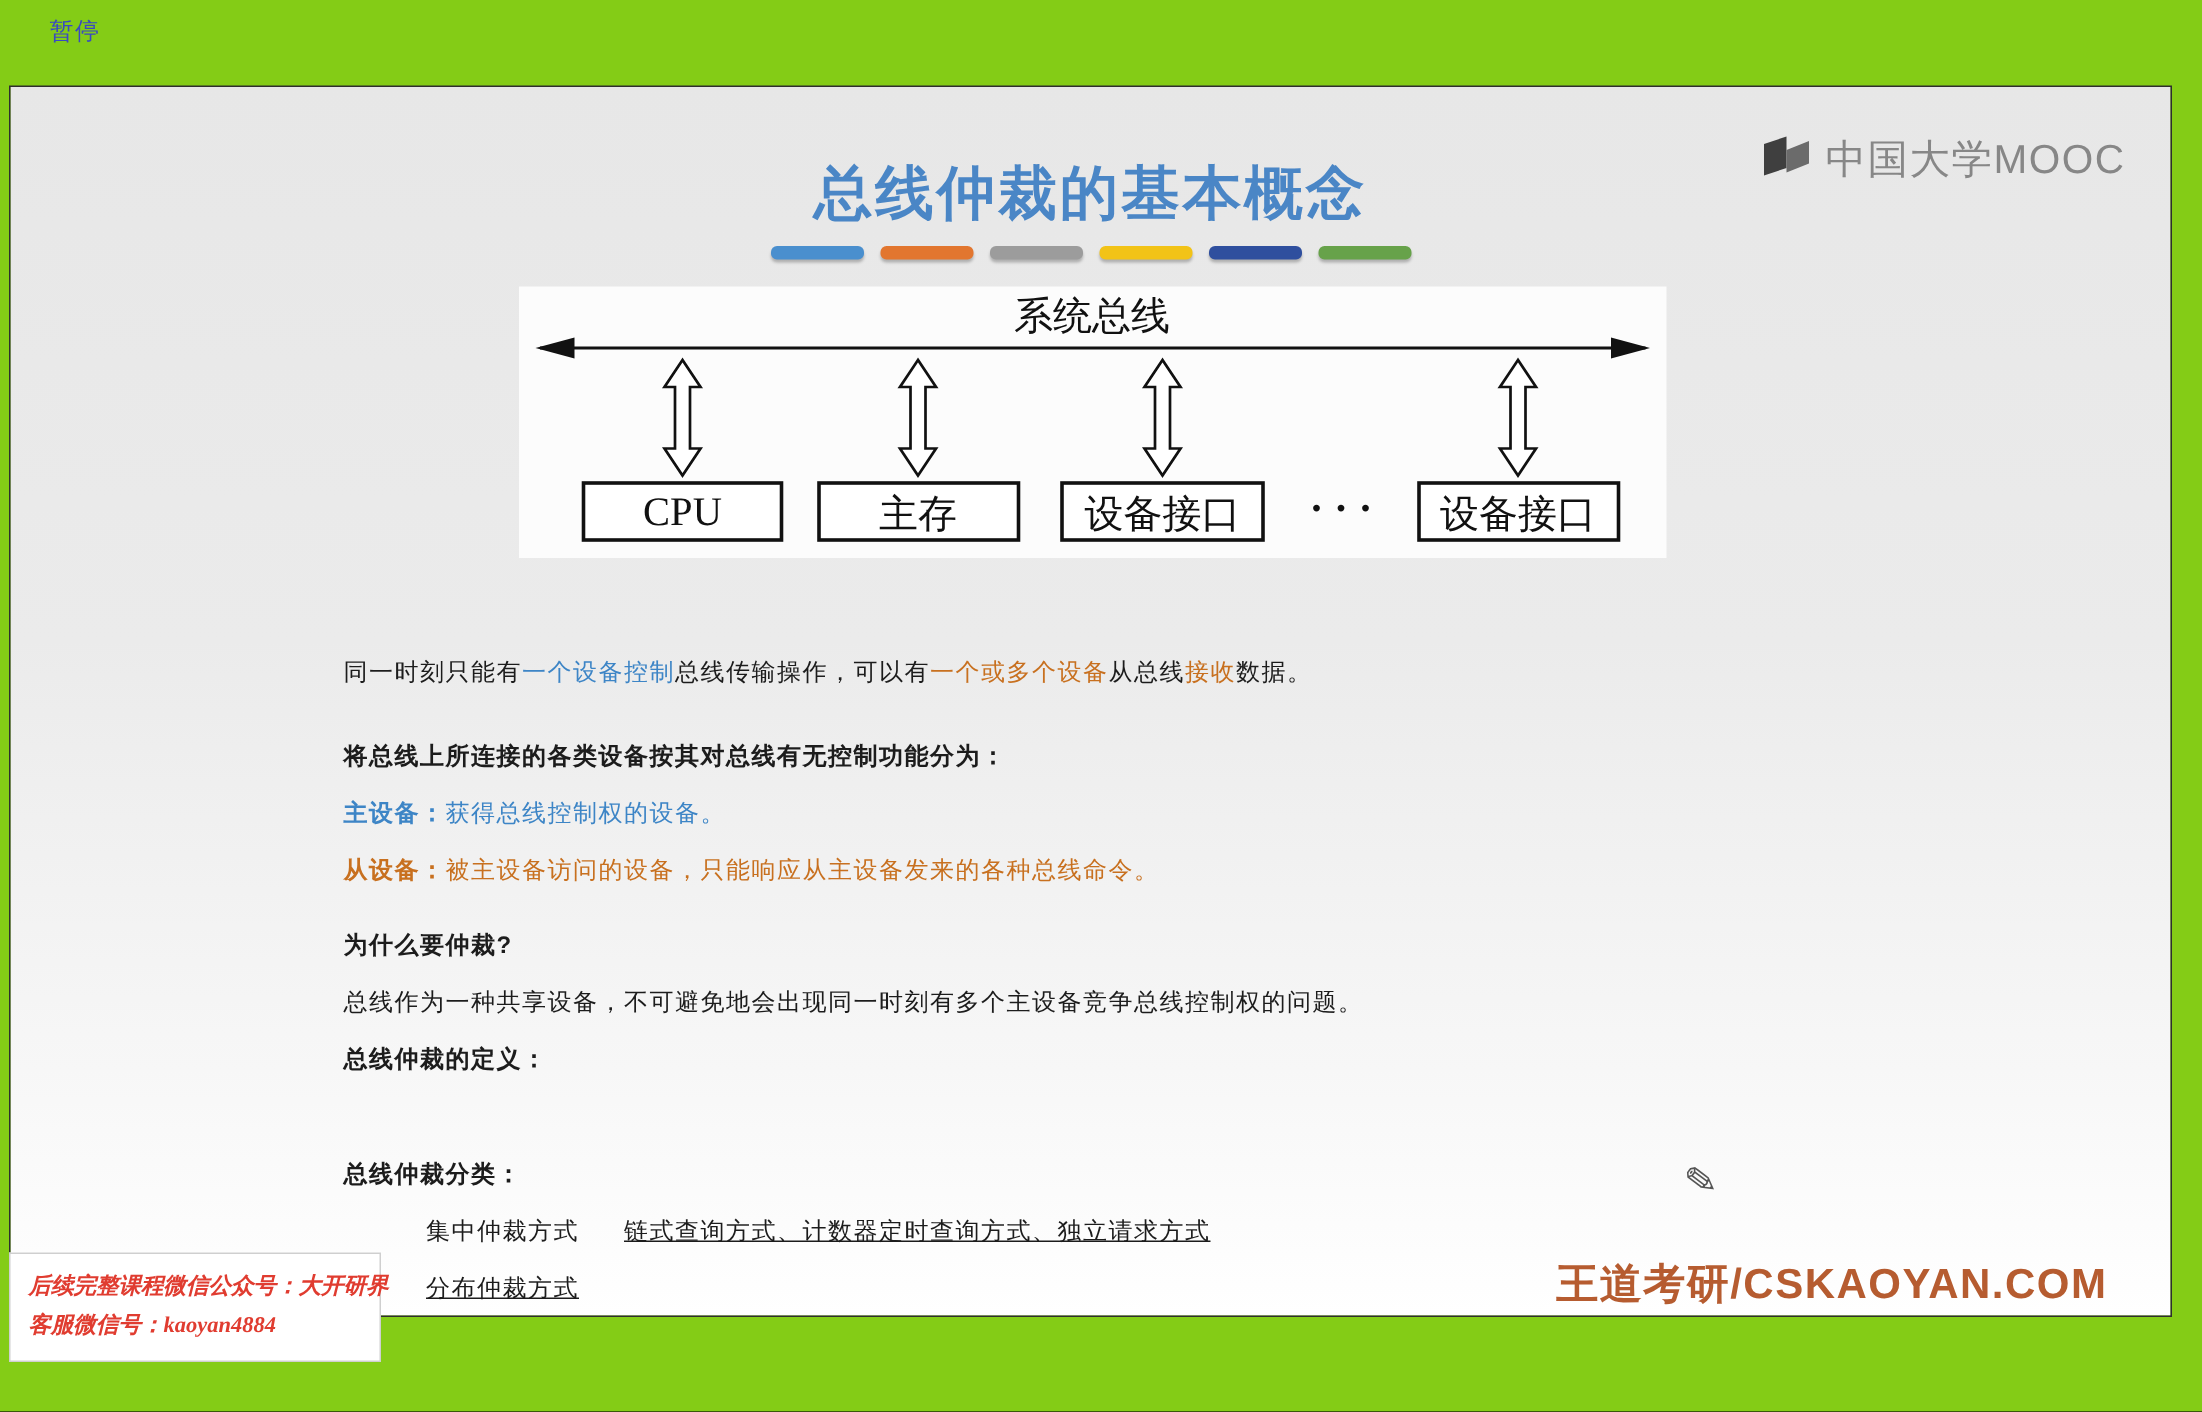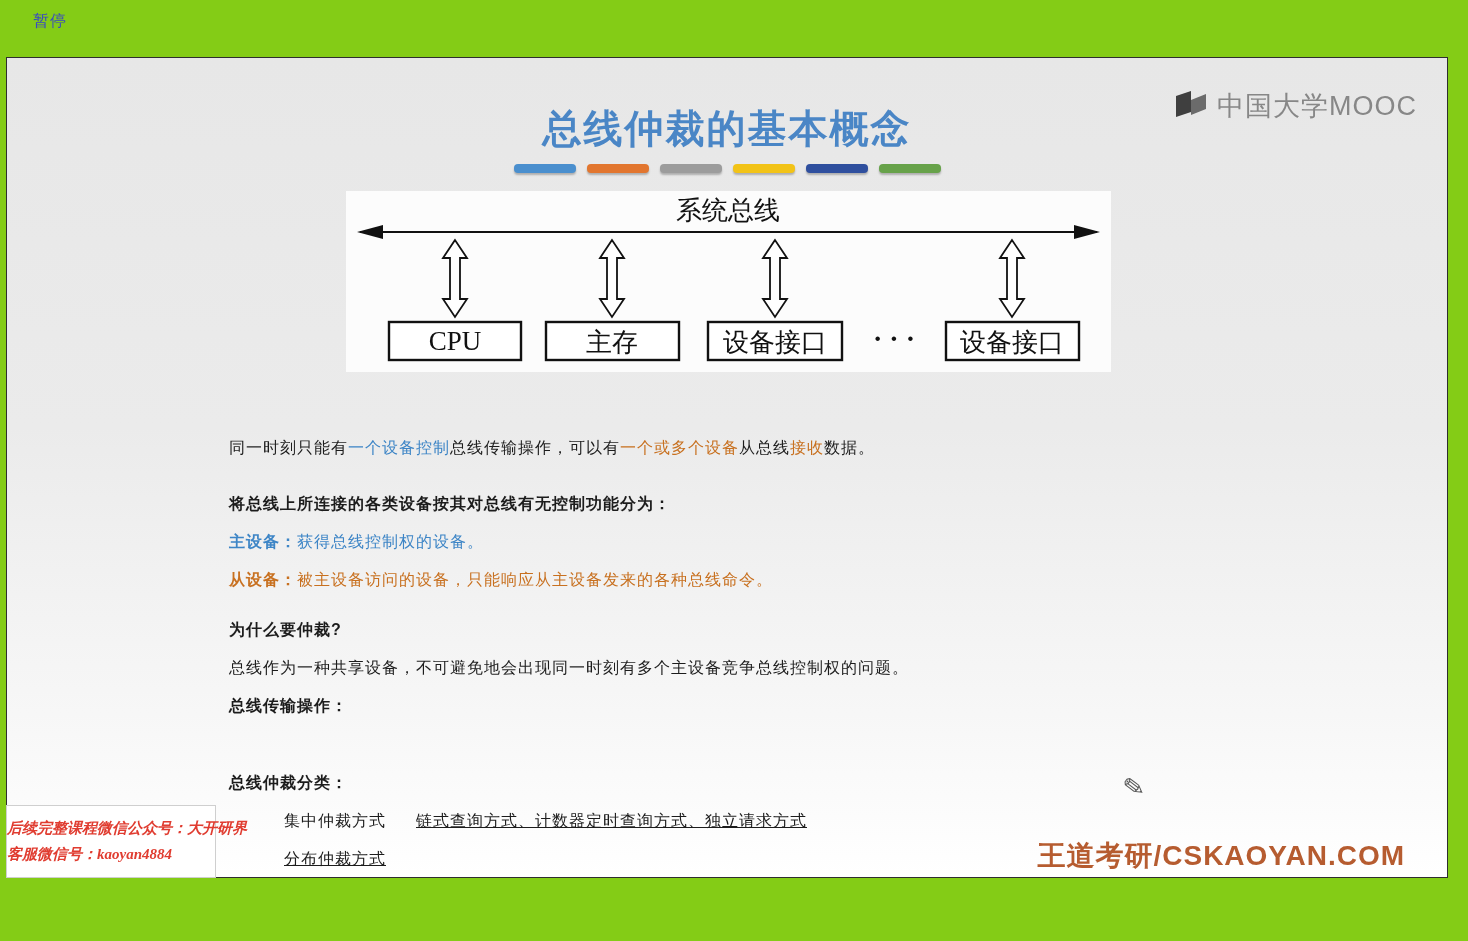--- a/index.html
+++ b/index.html
@@ -37,22 +37,22 @@
   .line.bold { font-weight:bold; }
   .line.indent { left:277px;text-decoration:underline; }
   .blue   { color:var(--text-blue,#3d85c6); }
   .orange { color:var(--text-orange,#c8701f); }
   .seg-label { font-weight:bold; }
   .gap-right { display:inline-block; margin-right:30px; }
 
   .pencil { position:absolute; left:1116px; top:714px; font-size:26px; color:#555;
             transform:rotate(-8deg); }
 
-  .watermark { position:absolute; left:-1px; top:747px; width:210px; height:73px;
-               background:#fff; border:1px solid #cfcfcf; padding:9px 8px 0 0; }
+  .watermark { position:absolute; left:-1px; top:777px; width:248px; height:73px;
+               background:#fff; border:1px solid #cfcfcf; padding:9px 8px 0 12px; }
   .watermark .wm-line { font-family:"Liberation Serif","DejaVu Serif",serif;
                font-weight:bold; font-style:italic; font-size:15px; line-height:1.75;
                color:var(--wm-red,#e03c30); white-space:nowrap; }
 
   .brand { position:absolute; right:42px; top:779px; font-size:28px; font-weight:bold;
            color:var(--brand-orange,#b65c30); letter-spacing:1px;margin-left:37px; }
 </style>
 </head>
 <body>
 
@@ -124,21 +124,21 @@
       <span class="seg-label">主设备：</span><span>获得总线控制权的设备。</span>
     </div>
 
     <div class="line orange" style="top:470px">
       <span class="seg-label">从设备：</span><span>被主设备访问的设备，只能响应从主设备发来的各种总线命令。</span>
     </div>
 
     <div class="line bold" style="top:520px">为什么要仲裁?</div>
     <div class="line" style="top:558px">总线作为一种共享设备，不可避免地会出现同一时刻有多个主设备竞争总线控制权的问题。</div>
 
-    <div class="line bold" style="top:596px">总线传输操作：</div>
+    <div class="line bold" style="top:596px">总线仲裁的定义：</div>
 
     <div class="line bold" style="top:673px">总线仲裁分类：</div>
 
     <div class="line indent" style="top:711px">
       <span class="gap-right">集中仲裁方式</span><span>链式查询方式、计数器定时查询方式、独立请求方式</span>
     </div>
 
     <span class="pencil">✎</span>
 
     <div class="line indent" style="top:749px">分布仲裁方式</div>

